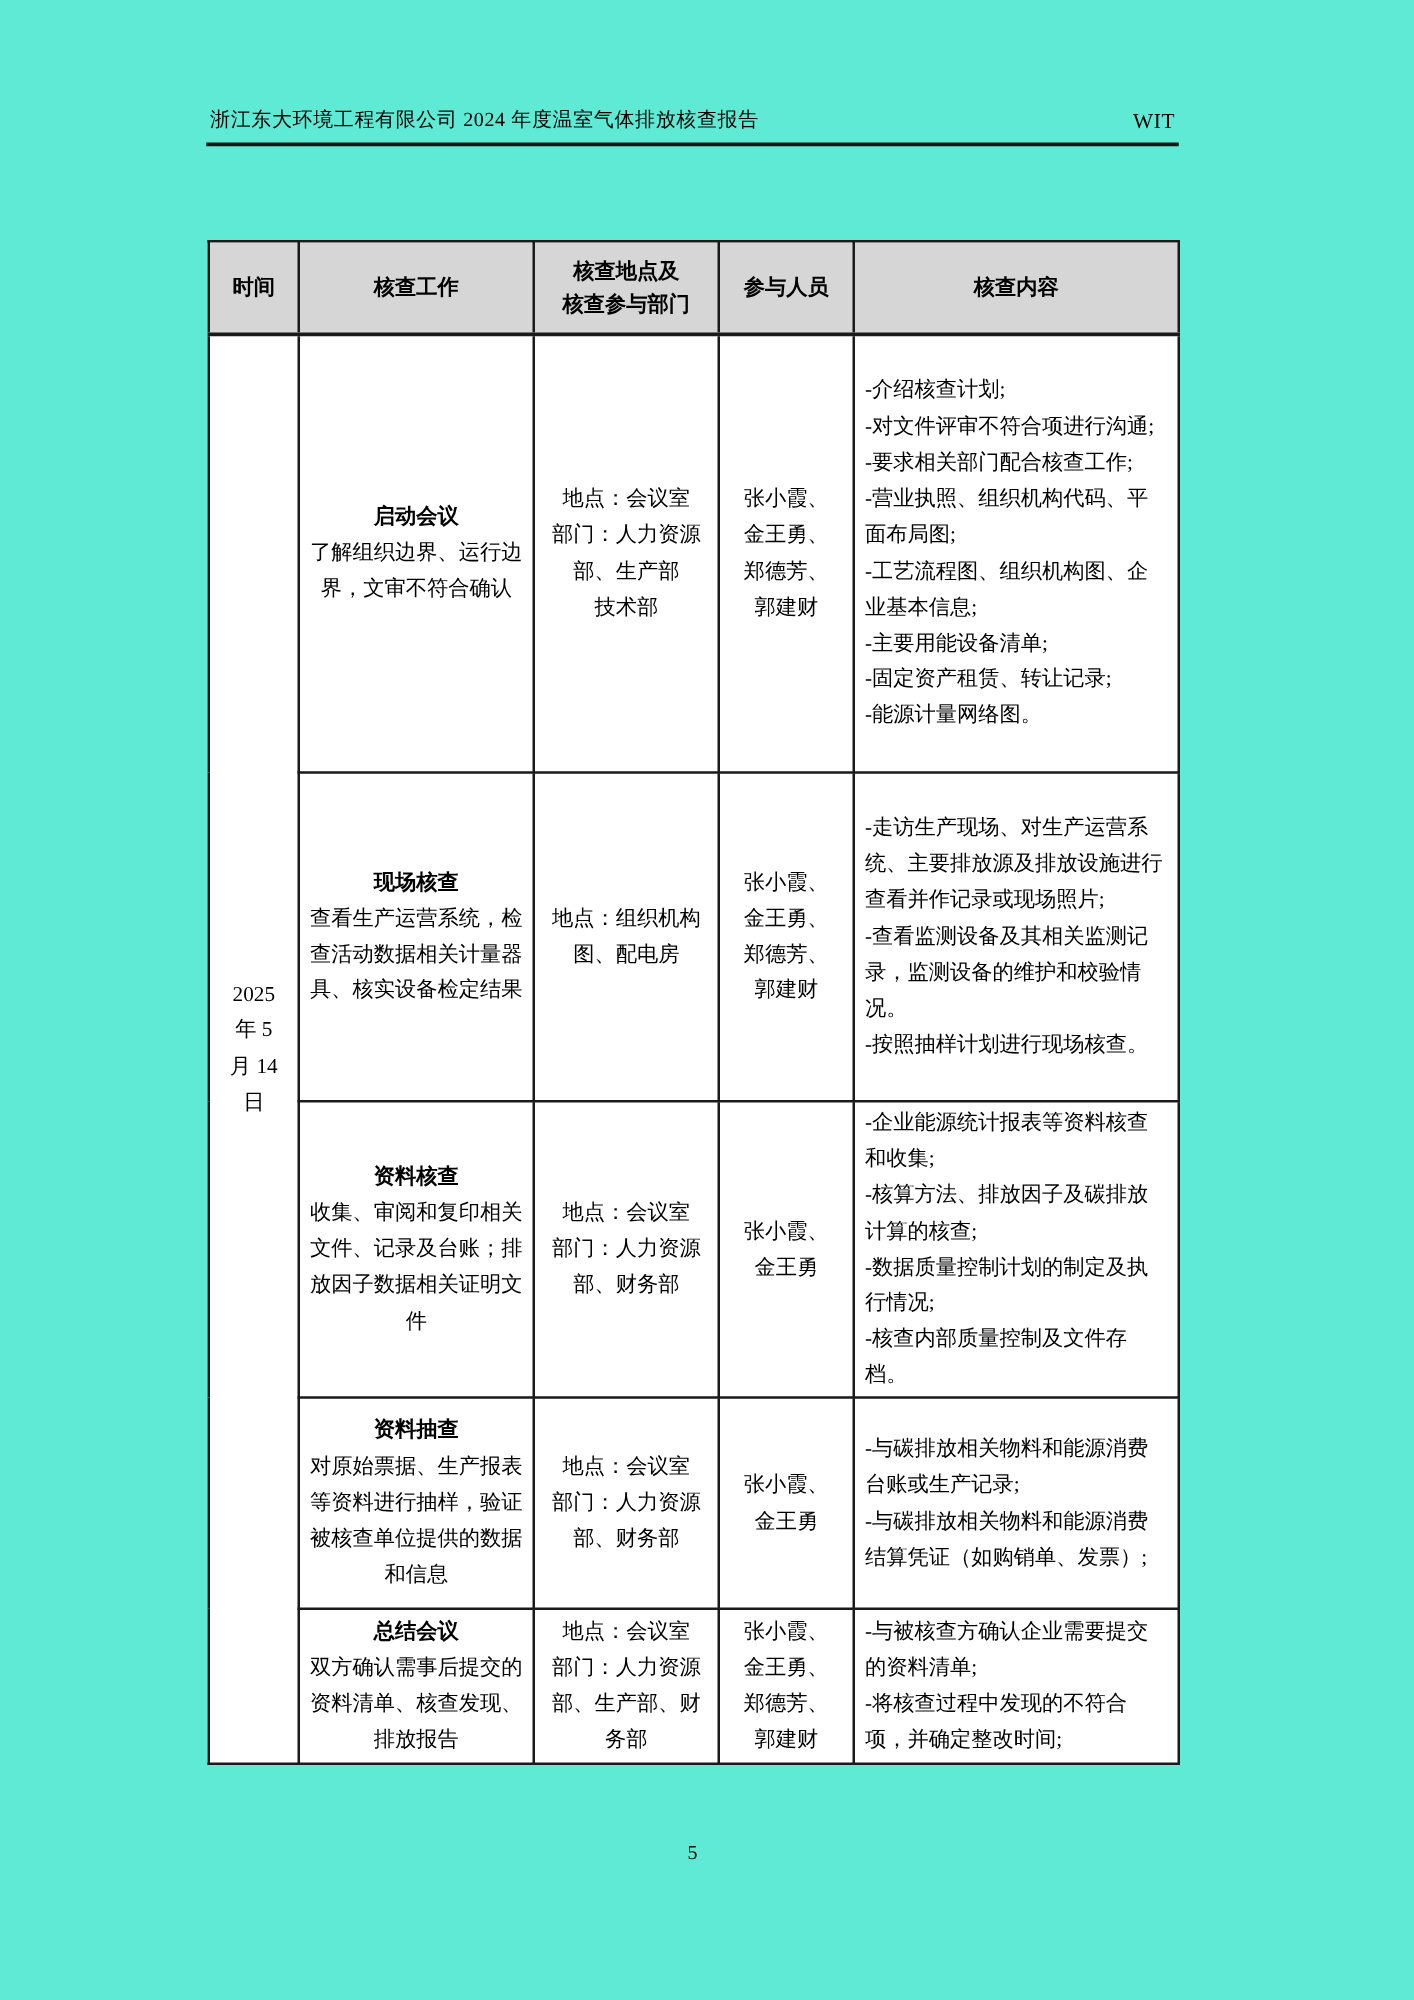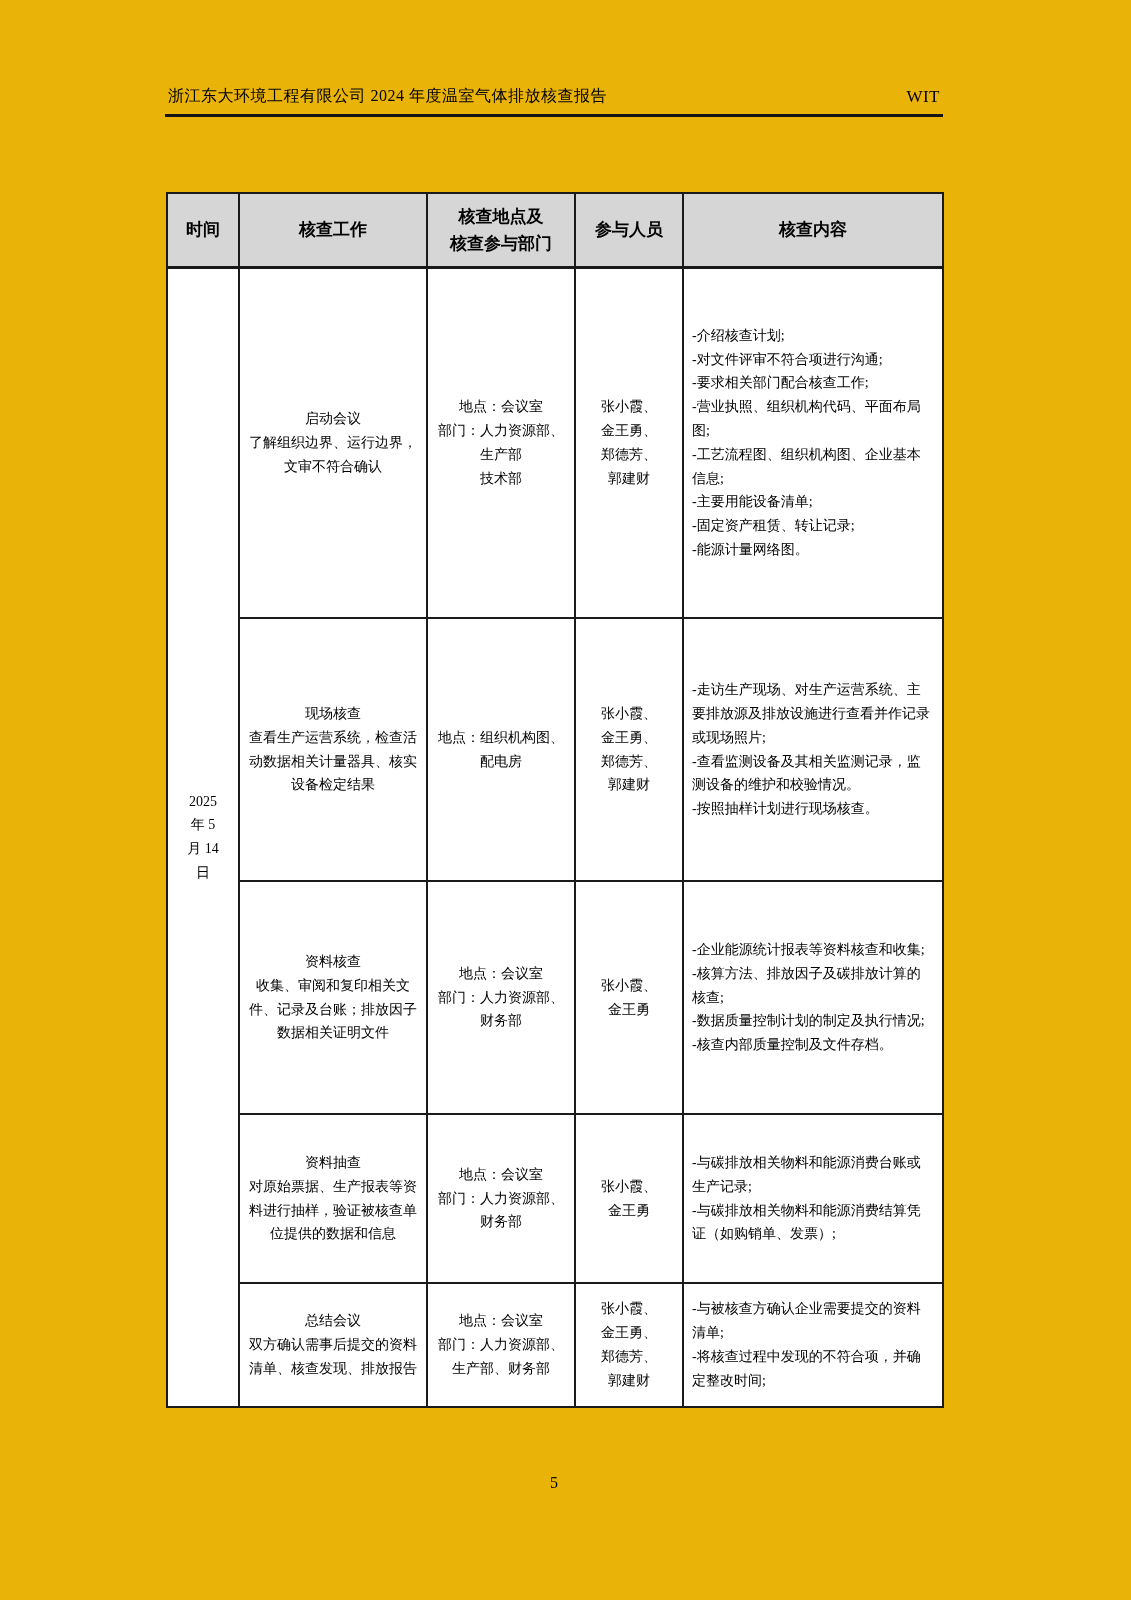--- a/index.html
+++ b/index.html
@@ -1,20 +1,20 @@
 <!DOCTYPE html>
 <html lang="zh" style="--header-bg: #d6d6d6;"><head>
 <meta charset="utf-8">
 <style>
   html,body { margin:0; padding:0; background:#e8e8e8; }
   .page {
     position:relative;
     width:1131px; height:1600px;
     margin:0 auto;
-    background:#eab308;
+    background:#5eead4;
     font-family:"Liberation Serif","DejaVu Serif",serif;
     color:#000;
     overflow:hidden;
   }
   .doc-header {
     position:absolute; left:168px; top:86px; width:772px;
     display:flex; justify-content:space-between; align-items:flex-end;
     font-size:16px; letter-spacing:0.5px;
   }
   .doc-header .right { font-size:17px; }
@@ -28,21 +28,21 @@
   }
   table.visit-table {
     position:absolute; left:166px; top:192px;
     border-collapse:collapse;
     table-layout:fixed;
     background:#fff;
   }
   table.visit-table th, table.visit-table td {
     border:2px solid #1a1a1a;
     padding:2px 8px;
-    font-size:14px;
+    font-size:17px;
     line-height:1.7;
     vertical-align:middle;
     box-sizing:border-box;
     overflow:hidden;
   }
   table.visit-table th {
     background:var(--header-bg,#d6d6d6);
     font-weight:bold;
     font-size:17px;
     text-align:center;
@@ -51,21 +51,21 @@
     line-height:1.6;
   }
   td.col-time {
     text-align:center;
     white-space:pre-line;
     line-height:1.9;
     padding:2px 4px;
     margin-left:24px;
   }
   td.col-work { text-align:center; }
-  td.col-work .work-title { font-weight:normal; display:block; }
+  td.col-work .work-title { font-weight:bold; display:block; }
   td.col-work .work-desc { display:block; white-space:pre-line; }
   td.col-loc { text-align:center; white-space:pre-line; }
   td.col-people { text-align:center; white-space:pre-line; }
   td.col-content { text-align:left; white-space:pre-line; vertical-align:middle; padding:4px 6px 4px 8px; }
   .page-footer {
     position:absolute; left:168px; top:1474px; width:772px;
     text-align:center; font-size:16px;
   }
 </style>
 </head>

